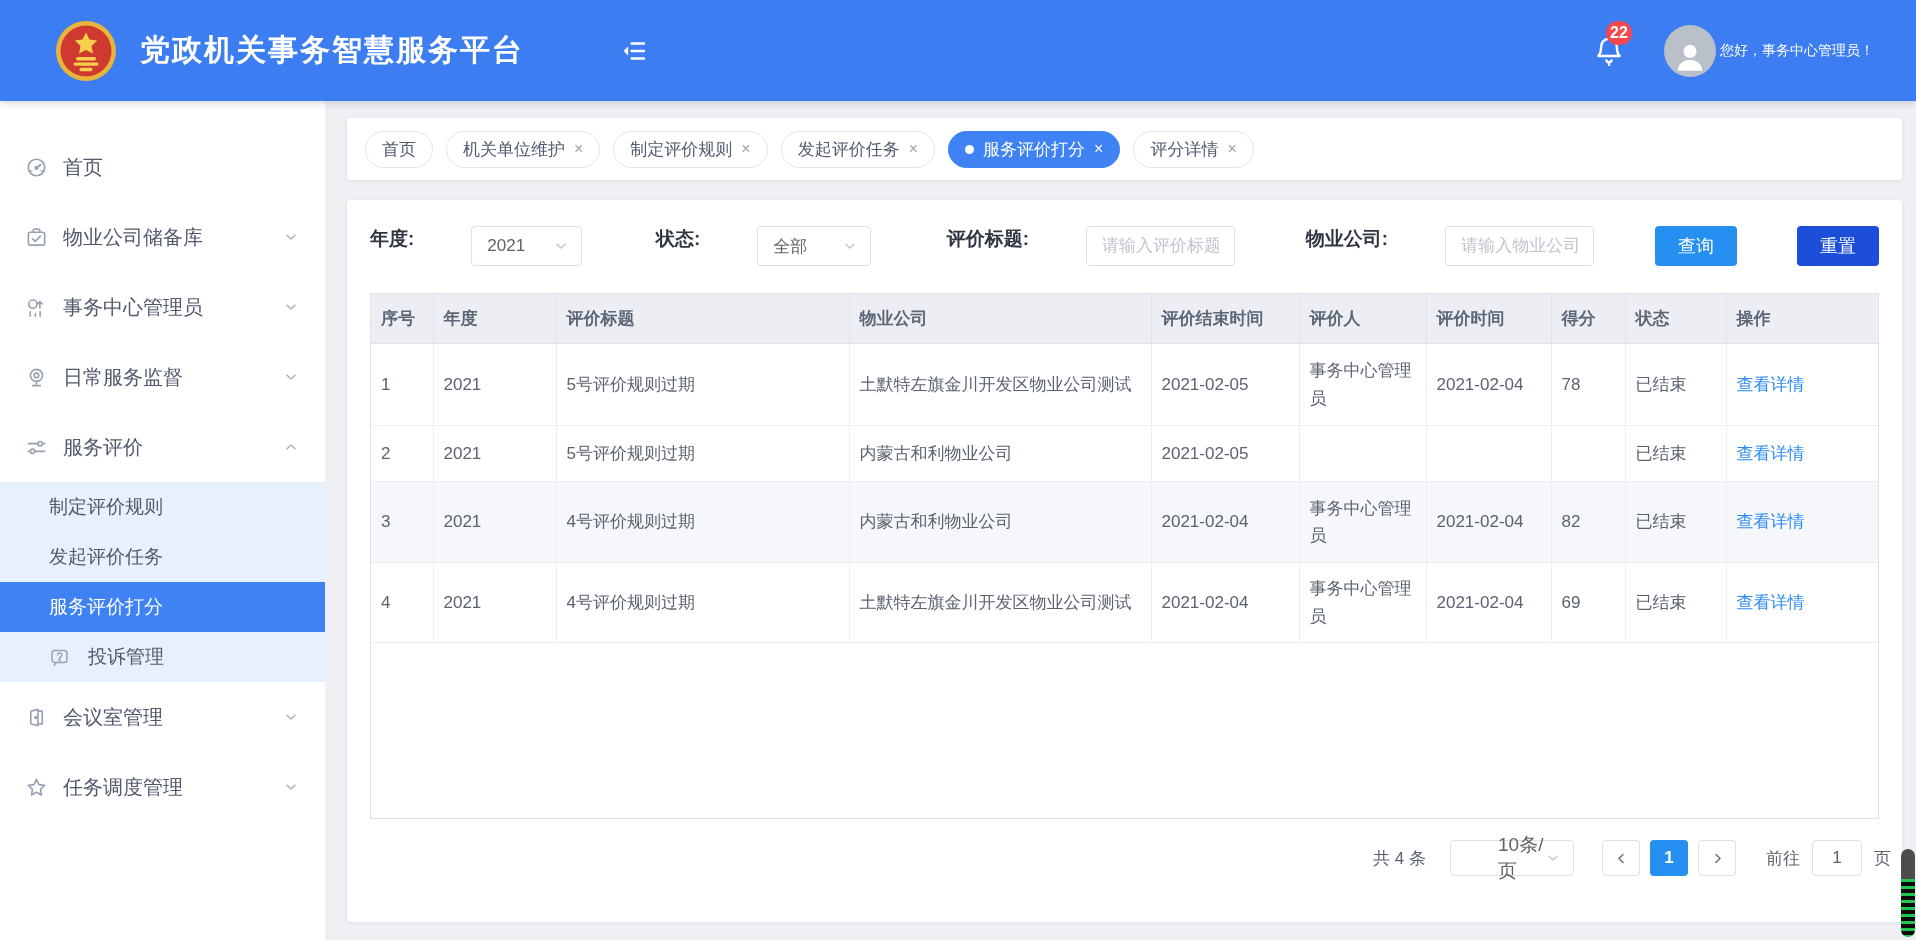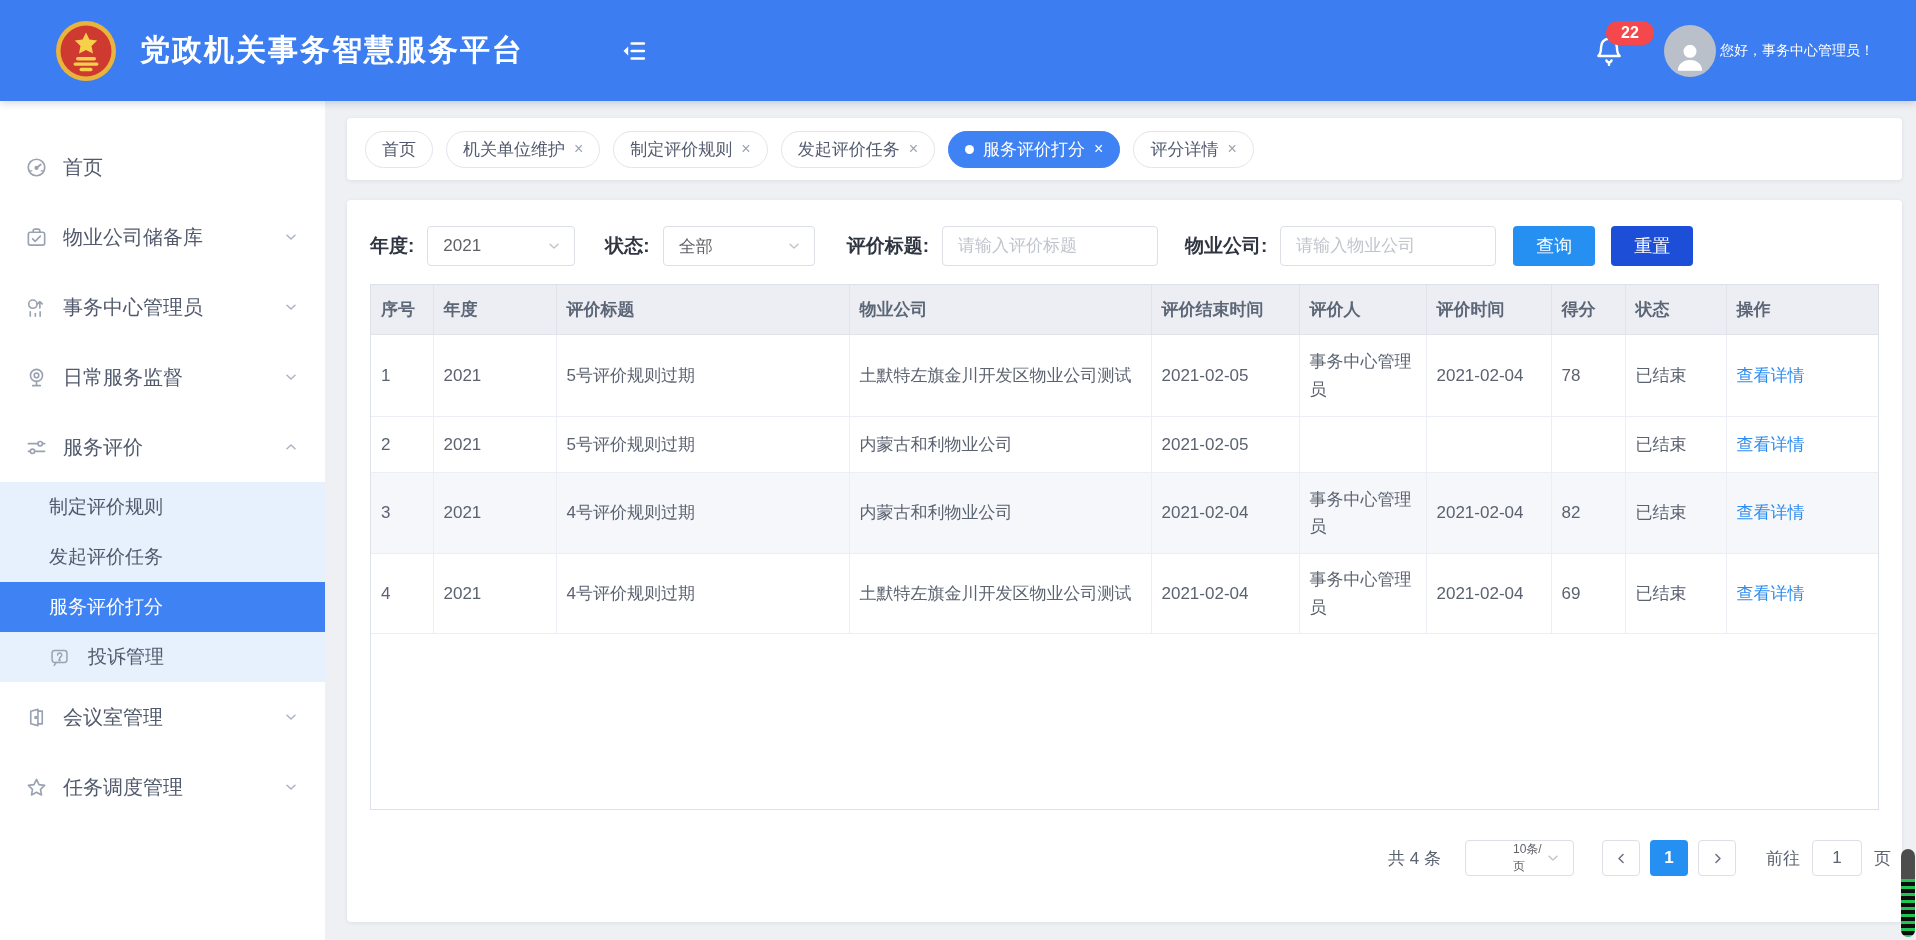--- a/index.html
+++ b/index.html
@@ -16,21 +16,21 @@
     background:#3c7df1; display:flex; align-items:center; color:#fff; z-index:20;
     box-shadow:0 2px 8px rgba(0,20,60,.18);
   }
   .logo { width:64px; height:64px; margin-left:54px; flex:0 0 auto; }
   .app-title { font-size:30px; font-weight:bold; margin-left:22px; letter-spacing:2px; white-space:nowrap; }
   .collapse-btn { width:28px; height:28px; margin-left:96px; color:#fff; cursor:pointer; }
   .header-right { margin-left:auto; display:flex; align-items:center; margin-right:42px; }
   .bell-wrap { position:relative; width:34px; height:34px; color:#fff; cursor:pointer; }
   .badge {
     position:absolute; top:-13px; left:14px; background:#f5484d; color:#fff;
-    font-size:16px; line-height:1; padding:4px 15px; border-radius:12px; font-weight:bold;
+    font-size:16px; line-height:1; padding:4px 4px; border-radius:12px; font-weight:bold;
   }
   .avatar {
     width:52px; height:52px; border-radius:50%; background:#b9c0c9; margin-left:38px;
     display:flex; align-items:flex-end; justify-content:center; overflow:hidden; color:#fff; cursor:pointer;
   }
   .avatar .icon { width:40px; height:40px; }
   .greeting { font-size:14px; margin-left:4px; white-space:nowrap; }
 
   
   .sidebar {
@@ -68,21 +68,21 @@
   .tab .close { font-size:16px; color:#9aa3b0; line-height:1; }
   .tab.active { background:#3e82f4; border-color:#3e82f4; color:#fff; }
   .tab.active .close { color:#fff; }
 
   .main-card {
     position:absolute; left:22px; top:99px; right:14px; bottom:18px;
     background:#fff; border-radius:4px; box-shadow:0 1px 4px rgba(0,21,41,.08);
   }
   
   .filter-row {
-    display:flex; align-items:center; padding:26px 23px 13px; font-size:19px;
+    display:flex; padding:26px 23px 13px; font-size:19px;gap:44px;
   }
   .f-label { font-weight:bold; color:#2f3541; margin-right:13px; white-space:nowrap; }
   .select, .f-input {
     height:40px; border:1px solid #dcdfe6; border-radius:4px; background:#fff;
     display:flex; align-items:center; padding:0 12px 0 15px; font-size:17px; color:#606266; cursor:pointer;
   }
   .select .sel-val { flex:1; }
   .select .sel-chev { width:16px; height:16px; color:#c0c4cc; }
   .sel-year { width:148px; margin-right:30px; }
   .sel-status { width:152px; margin-right:32px; }
@@ -93,42 +93,42 @@
   }
   .f-input input::placeholder { color:#c0c4cc; }
   .btn {
     height:40px; padding:0 23px; border:none; border-radius:4px; color:#fff;
     font-size:18px; cursor:pointer; font-family:inherit; white-space:nowrap;
   }
   .btn-primary { background:#2590f2; margin-left:-10px; }
   .btn-warning { background:#1d4ed8; margin-left:16px; }
 
   
-  .table-wrap { margin:5px 23px; border:1px solid #dde2ea; height:526px; overflow:hidden; background:#fff; }
+  .table-wrap { margin:14px 23px; border:1px solid #dde2ea; height:526px; overflow:hidden; background:#fff; }
   table { width:100%; border-collapse:collapse; table-layout:fixed; font-size:17px; color:#5b6270; }
   th {
     background:#eceef4; color:#5c6676; font-weight:bold; text-align:left;
     padding:13px 10px; border-right:1px solid #dfe3ec; border-bottom:1px solid #dfe3ec; white-space:nowrap;
   }
   th:last-child { border-right:none; }
   td {
     padding:8px 10px; border-right:1px solid #ebeef5; border-bottom:1px solid #ebeef5;
     vertical-align:middle; line-height:1.6; word-break:break-all;
   }
   td:last-child { border-right:none; }
   tr.hl td { background:#f5f7fa; }
   .link { color:#2d8cf0; cursor:pointer; white-space:nowrap; }
 
   
   .pagination {
     position:absolute; right:11px; bottom:46px; display:flex; align-items:center;
     font-size:17px; color:#5b6270;
   }
   .pg-total { margin-right:24px; }
-  .pg-size { width:109px; height:36px; margin-right:28px; font-size:12px;padding-left:47px; }
+  .pg-size { width:124px; height:36px; margin-right:28px; font-size:19px;padding-left:47px; }
   .pg-btn {
     width:38px; height:36px; border:1px solid #dcdfe6; border-radius:4px; background:#fff;
     display:flex; align-items:center; justify-content:center; color:#6a7180; cursor:pointer;
   }
   .pg-btn .icon { width:15px; height:15px; }
   .pg-num {
     width:38px; height:36px; border-radius:4px; margin:0 10px;
     display:flex; align-items:center; justify-content:center;
     background:#2590f2; color:#fff; font-weight:bold; cursor:pointer;
   }

